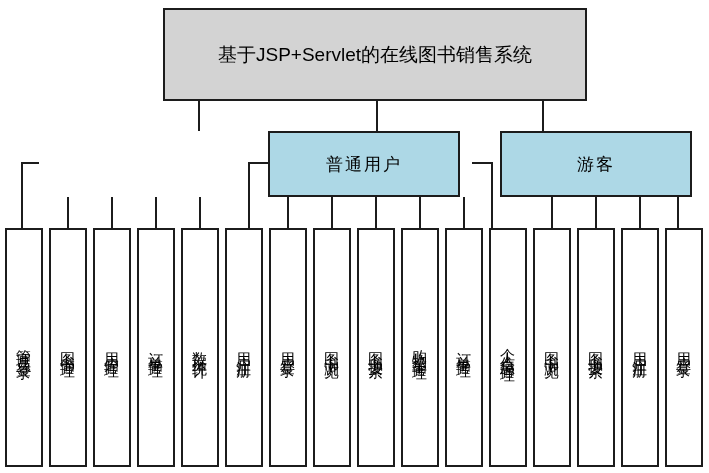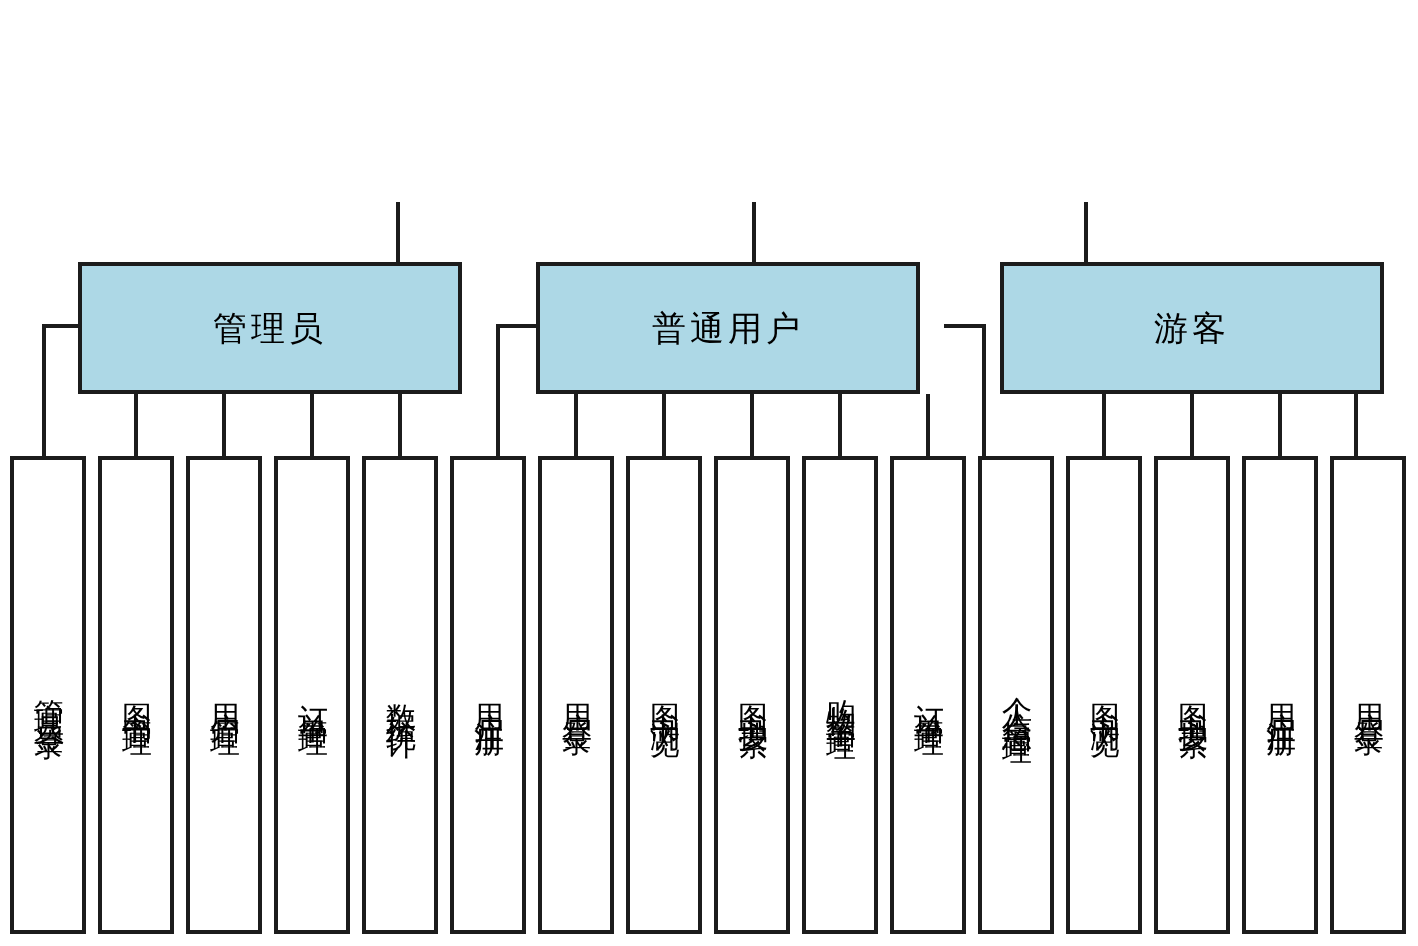--- a/index.html
+++ b/index.html
@@ -76,24 +76,24 @@
       M376 197 L376 228
       M420 197 L420 228
       M464 197 L464 228
       M472 163 L492 163 L492 228
       M552 197 L552 228
       M596 197 L596 228
       M640 197 L640 228
       M678 197 L678 228"></path>
   </svg>
 
+  <div class="box title-box">
+    <span>基于JSP+Servlet的在线图书销售系统</span>
+  </div>
 
-  <div class="box branch-box branch-admin">
-    <span>管理员</span>
-  </div>
   <div class="box branch-box branch-user">
     <span>普通用户</span>
   </div>
   <div class="box branch-box branch-guest">
     <span>游客</span>
   </div>
 
   <div class="box leaf-box" style="left:5px">
     <span>管理员登录</span>
   </div>

